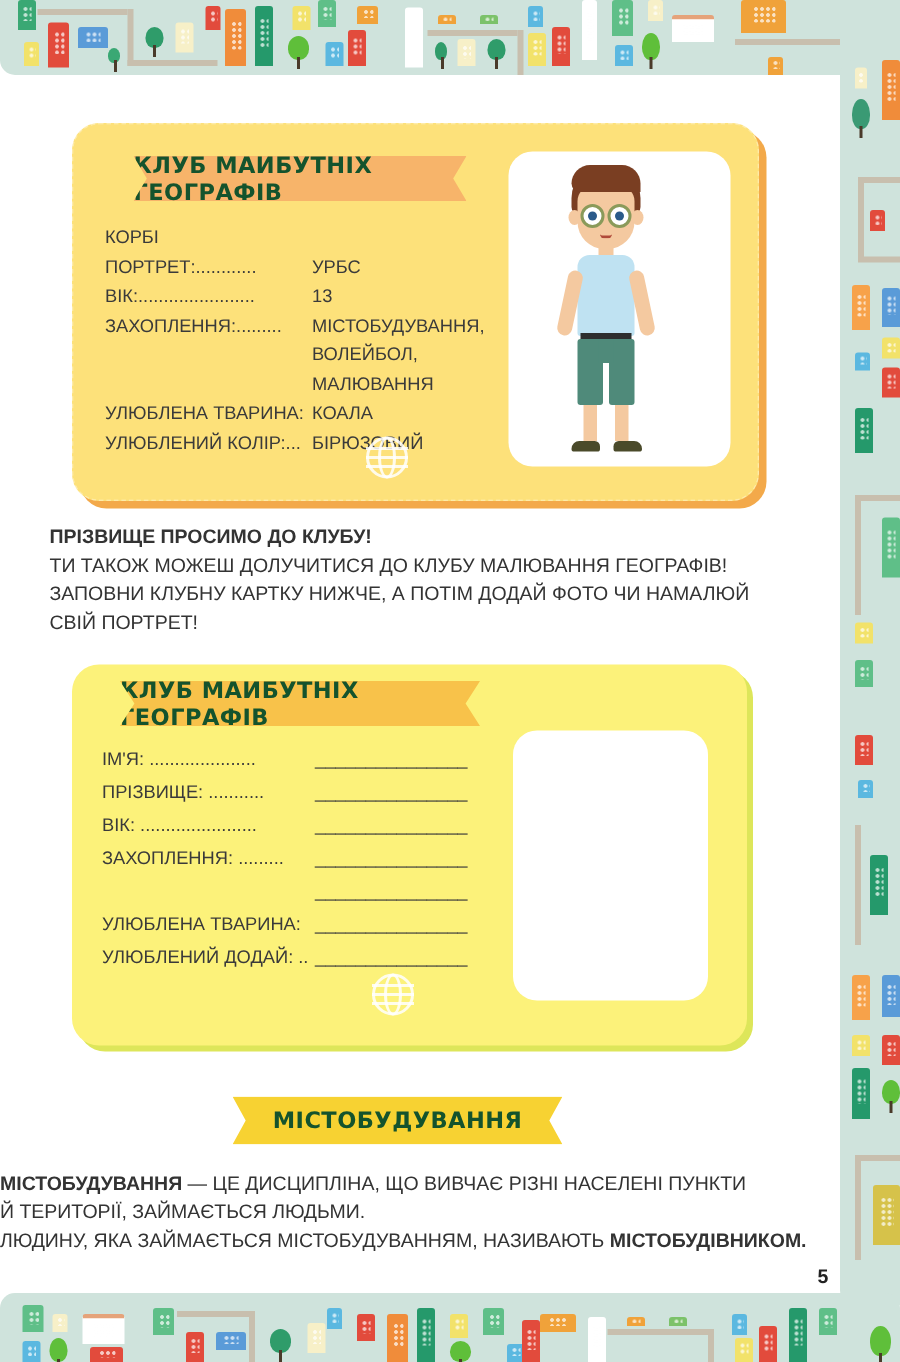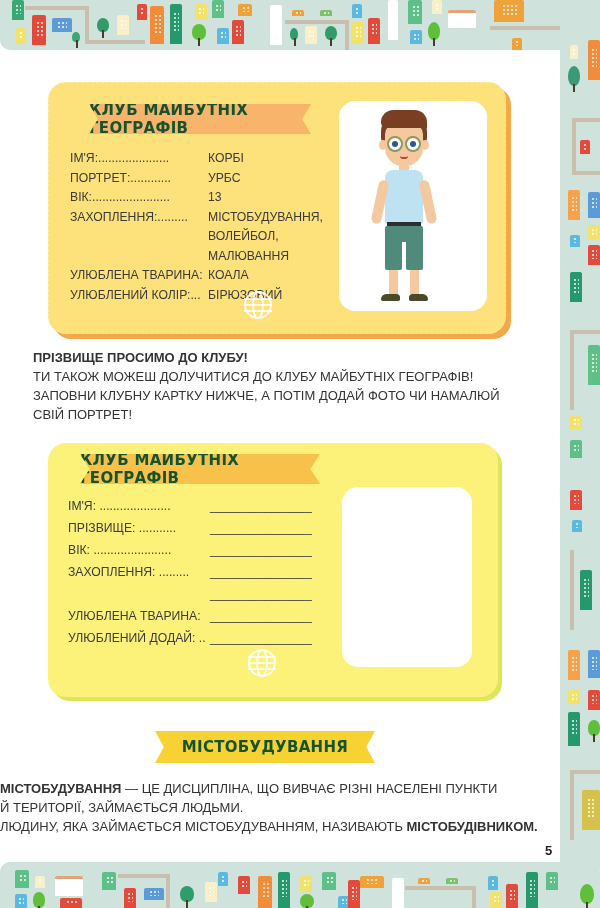--- a/index.html
+++ b/index.html
@@ -195,21 +195,20 @@
   <div class="bld" style="left:526px;top:10px;width:12px;height:36px;background:#25996b;"></div>
   <div class="bld" style="left:546px;top:10px;width:12px;height:18px;background:#5fbf88;"></div>
   <div class="tree" style="left:580px;top:22px;width:14px;height:20px;background:#5fbf3a;"></div>
 </div>
 
 <div class="card card-filled">
   <div class="ribbon ribbon-orange" style="left:40px;top:21px;width:222px;">КЛУБ МАЙБУТНІХ ГЕОГРАФІВ</div>
 
   <div class="rows" style="left:21px;top:66px;">
     <div class="row">
-      <span class="lbl" style="width:138px;">ІМ'Я:.....................</span>
       <span class="val">КОРБІ</span>
     </div>
     <div class="row">
       <span class="lbl" style="width:138px;">ПОРТРЕТ:............</span>
       <span class="val">УРБС</span>
     </div>
     <div class="row">
       <span class="lbl" style="width:138px;">ВІК:.......................</span>
       <span class="val">13</span>
     </div>
@@ -272,21 +271,21 @@
 
   <div style="left:24px;top:164px;width:9px;height:24px;background:#f4c9a0;"></div>
   <div style="left:45px;top:164px;width:9px;height:24px;background:#f4c9a0;"></div>
 
   <div style="left:16px;top:188px;width:19px;height:7px;background:#4a4a2a;border-radius:6px 4px 2px 2px;"></div>
   <div style="left:44px;top:188px;width:19px;height:7px;background:#4a4a2a;border-radius:4px 6px 2px 2px;"></div>
 </div>
 
 <div class="intro">
   <div class="b">ПРІЗВИЩЕ ПРОСИМО ДО КЛУБУ!</div>
-  <div>ТИ ТАКОЖ МОЖЕШ ДОЛУЧИТИСЯ ДО КЛУБУ МАЙБУТНІХ ГЕОГРАФІВ!</div>
+  <div>ТИ ТАКОЖ МОЖЕШ ДОЛУЧИТИСЯ ДО КЛУБУ МАЛЮВАННЯ ГЕОГРАФІВ!</div>
   <div>ЗАПОВНИ КЛУБНУ КАРТКУ НИЖЧЕ, А ПОТІМ ДОДАЙ ФОТО ЧИ НАМАЛЮЙ</div>
   <div>СВІЙ ПОРТРЕТ!</div>
 </div>
 
 <div class="card card-blank">
   <div class="ribbon ribbon-orange" style="left:32px;top:11px;width:240px;background:#f8c24a;">КЛУБ МАЙБУТНІХ ГЕОГРАФІВ</div>
 
   <div class="rows" style="left:20px;top:52px;line-height:22px;">
     <div class="row">
       <span class="lbl" style="width:142px;">ІМ'Я: .....................</span>

